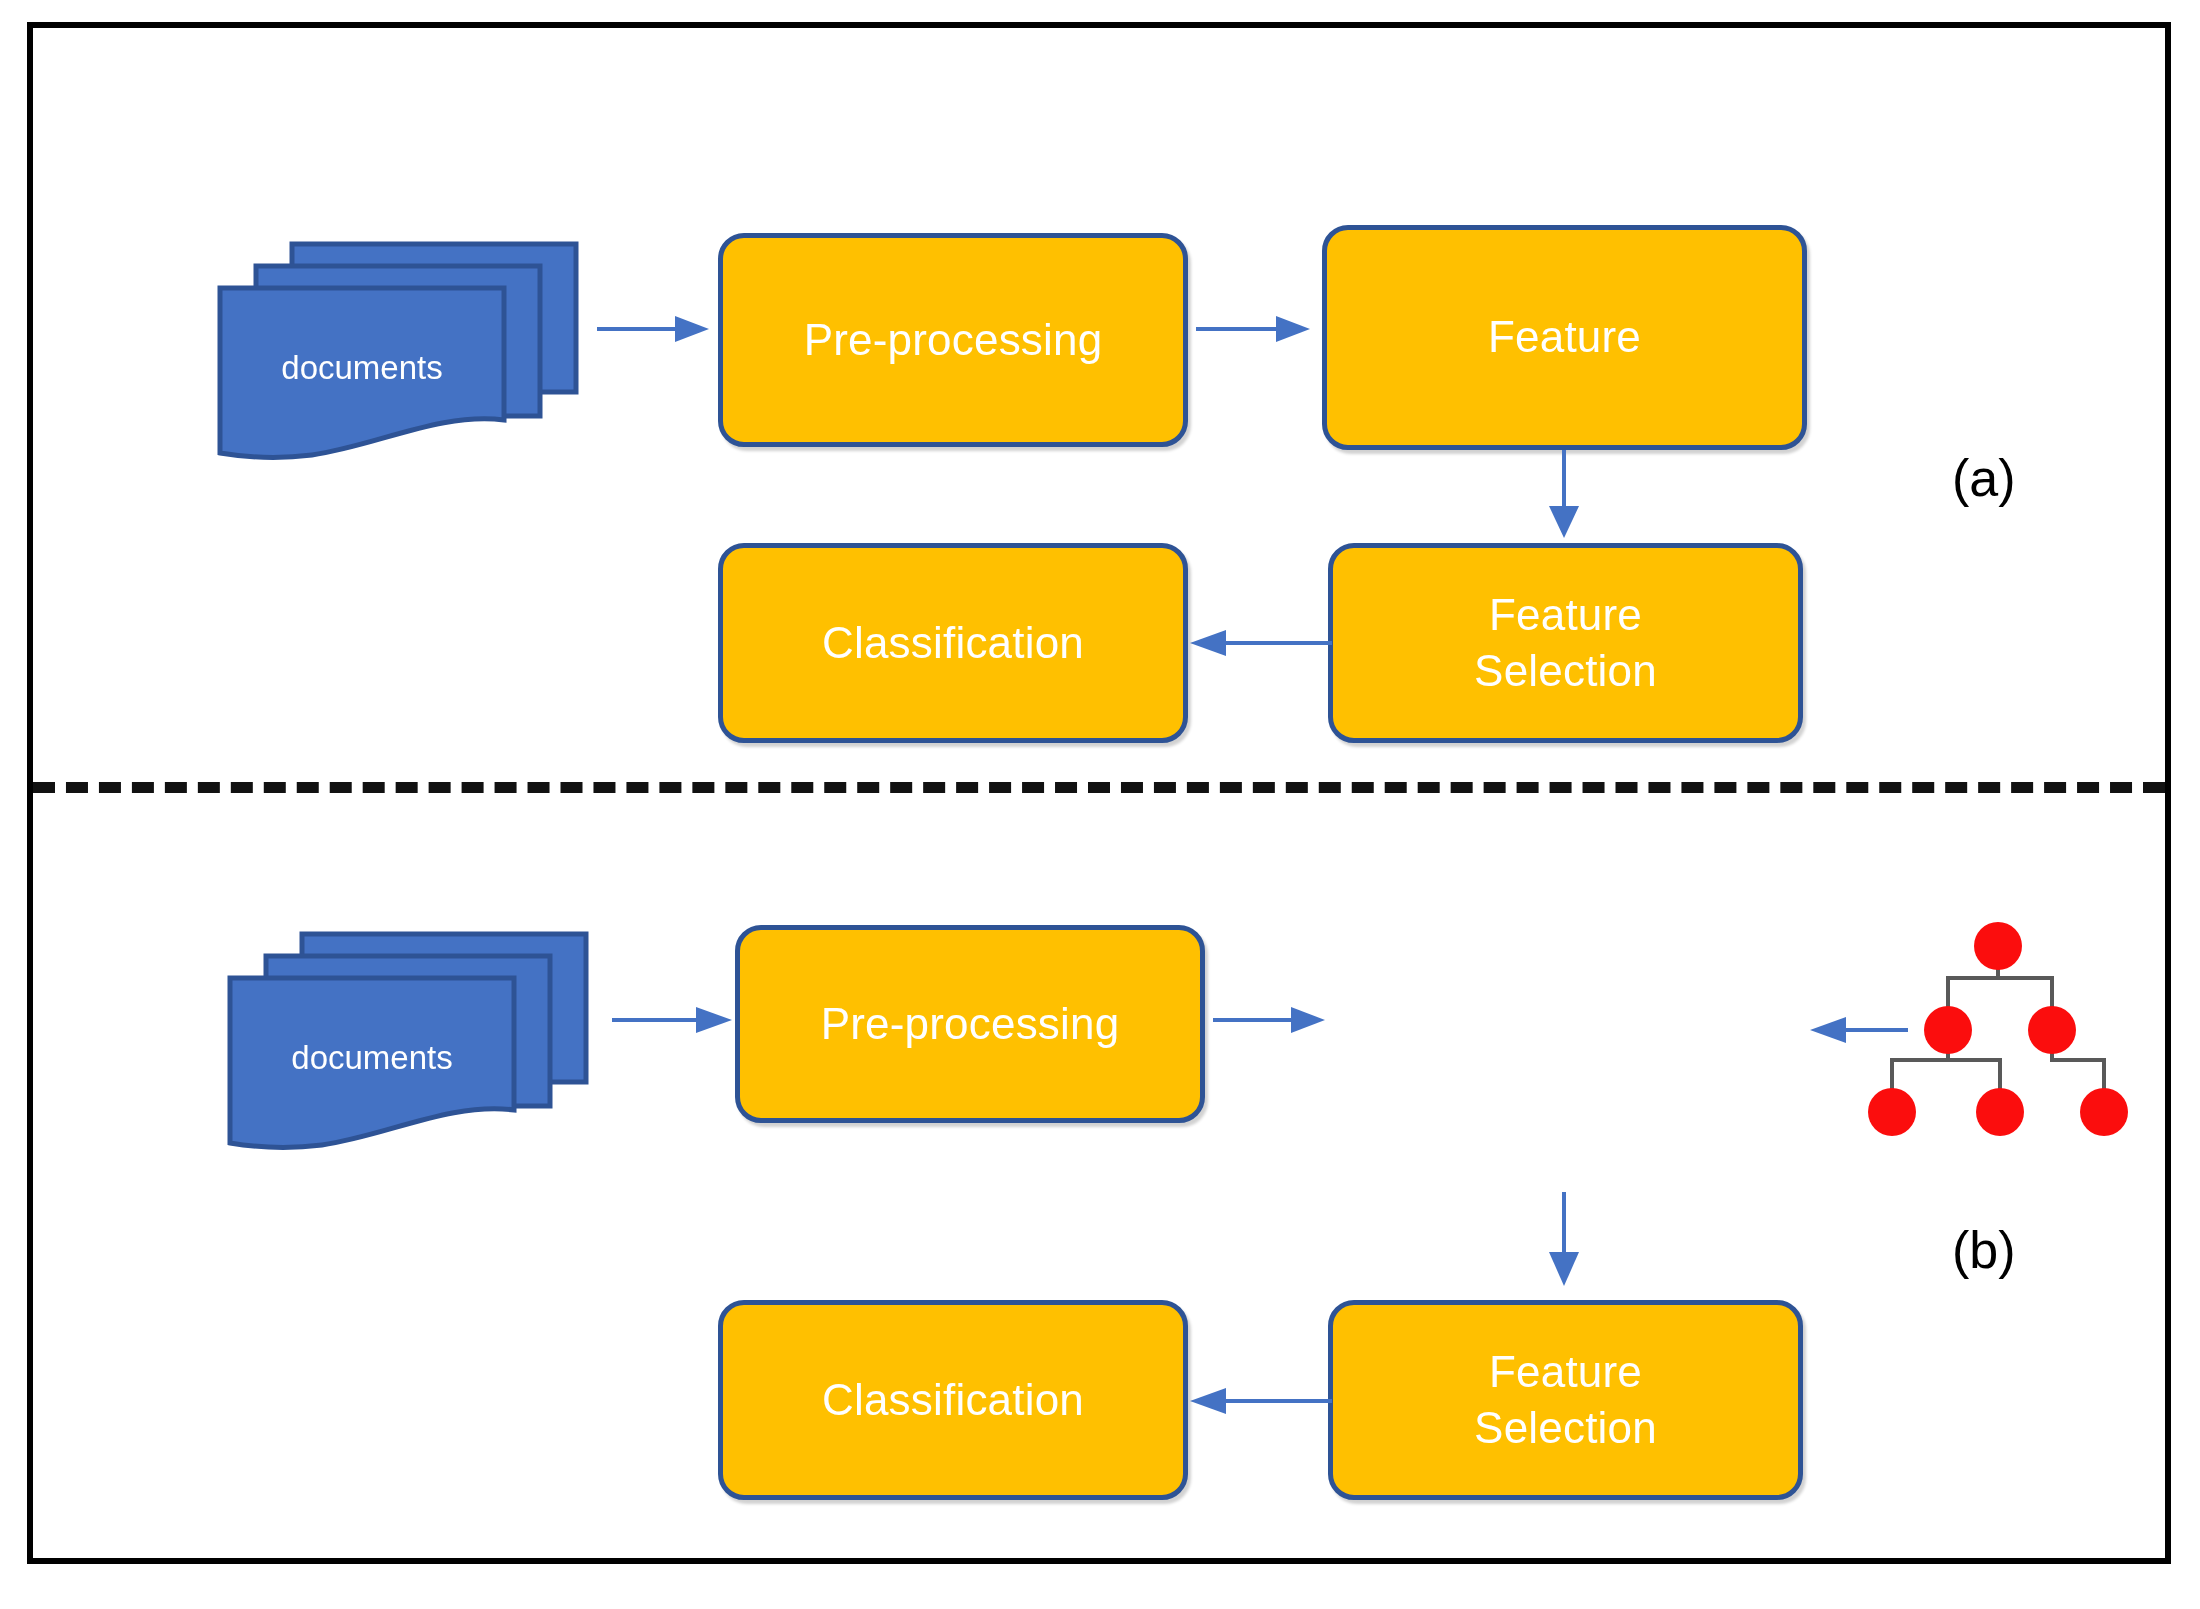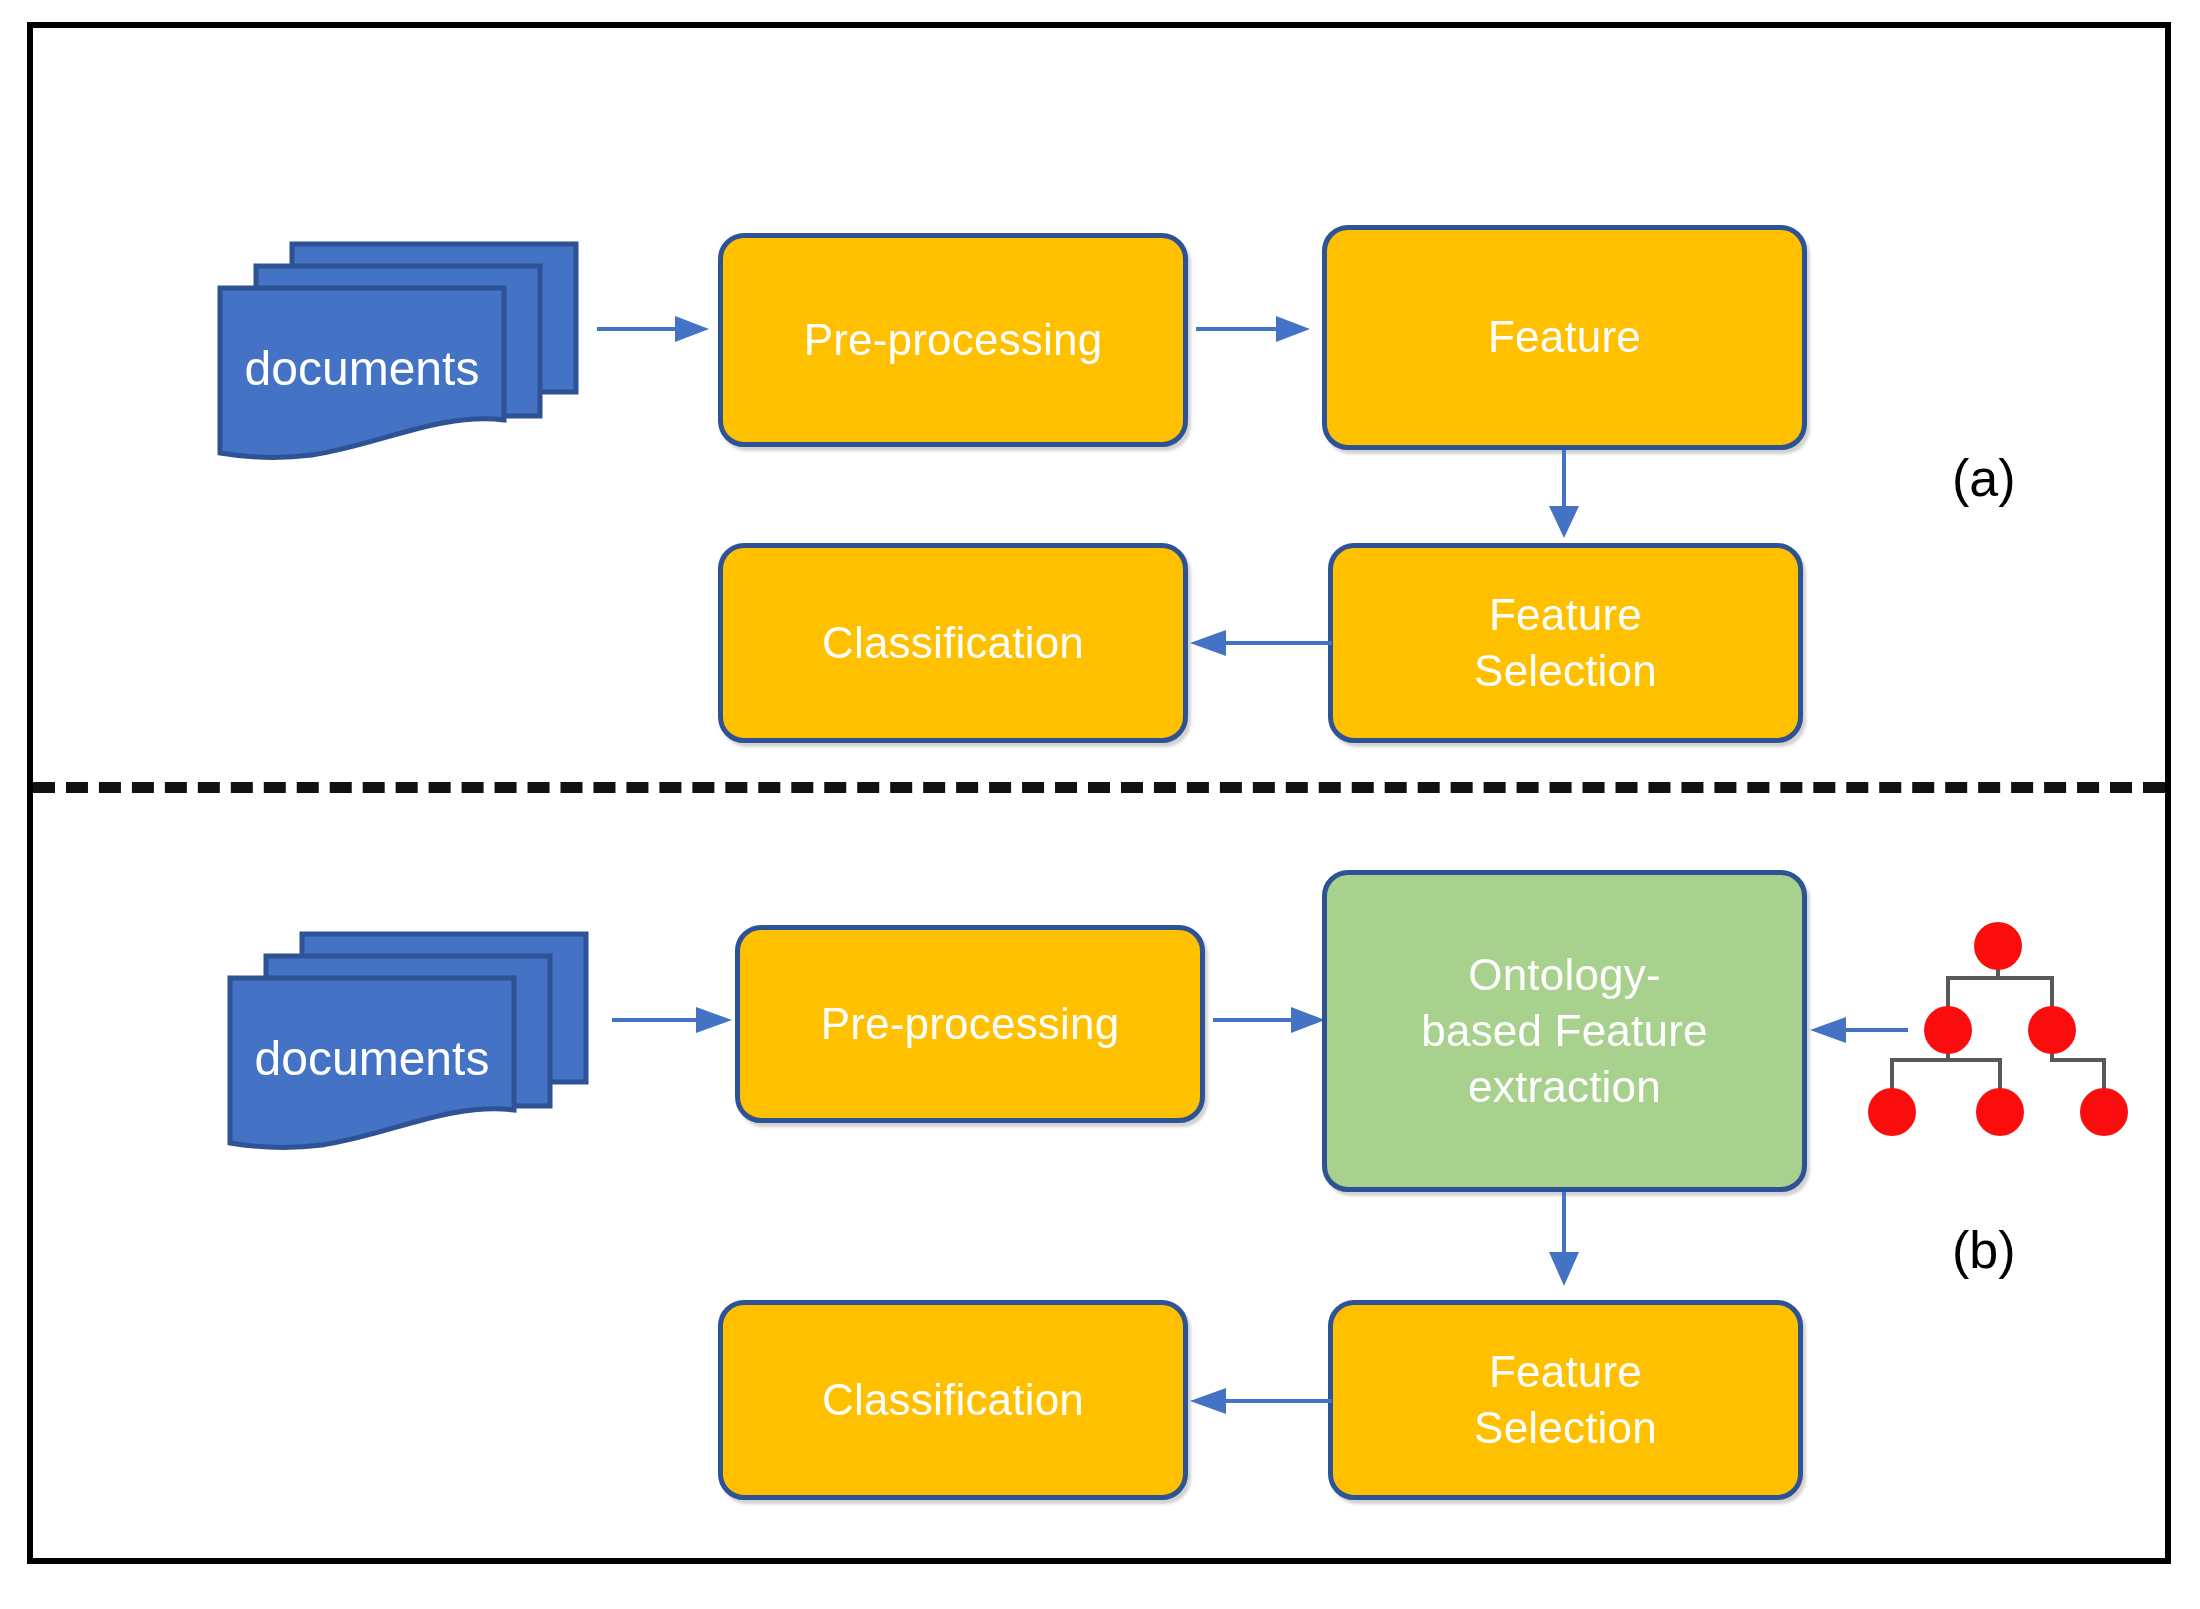--- a/index.html
+++ b/index.html
@@ -73,21 +73,21 @@
   .docs-label {
     position: absolute;
     left: 0;
     top: 0;
     width: 350px;
     height: 195px;
     display: flex;
     align-items: center;
     justify-content: center;
     color: #ffffff;
-    font-size: 48px;
+    font-size: 33px;
     pointer-events: none;
   }
 
   
   .arrow {
     position: absolute;
   }
   .arrow svg { display: block; overflow: visible; }
 
   
@@ -201,25 +201,20 @@
     <span>Pre-processing</span>
   </div>
 
   <div class="arrow" style="left:1213px; top:1003px;">
     <svg width="118" height="34" viewBox="0 0 118 34" xmlns="http://www.w3.org/2000/svg">
       <line x1="0" y1="17" x2="82" y2="17" stroke="#4472C4" stroke-width="4"></line>
       <polygon points="78,4 112,17 78,30" fill="#4472C4"></polygon>
     </svg>
   </div>
 
-  <div class="proc-box green" style="left:1322px; top:870px; width:485px; height:322px; flex-direction:column;">
-    <span>Ontology-</span>
-    <span>based Feature</span>
-    <span>extraction</span>
-  </div>
 
   <div class="arrow" style="left:1808px; top:1013px;">
     <svg width="100" height="34" viewBox="0 0 100 34" xmlns="http://www.w3.org/2000/svg">
       <line x1="100" y1="17" x2="34" y2="17" stroke="#4472C4" stroke-width="4"></line>
       <polygon points="38,4 38,30 2,17" fill="#4472C4"></polygon>
     </svg>
   </div>
 
   <div id="ontology-tree-icon">
     <svg viewBox="0 0 260 220" xmlns="http://www.w3.org/2000/svg">

